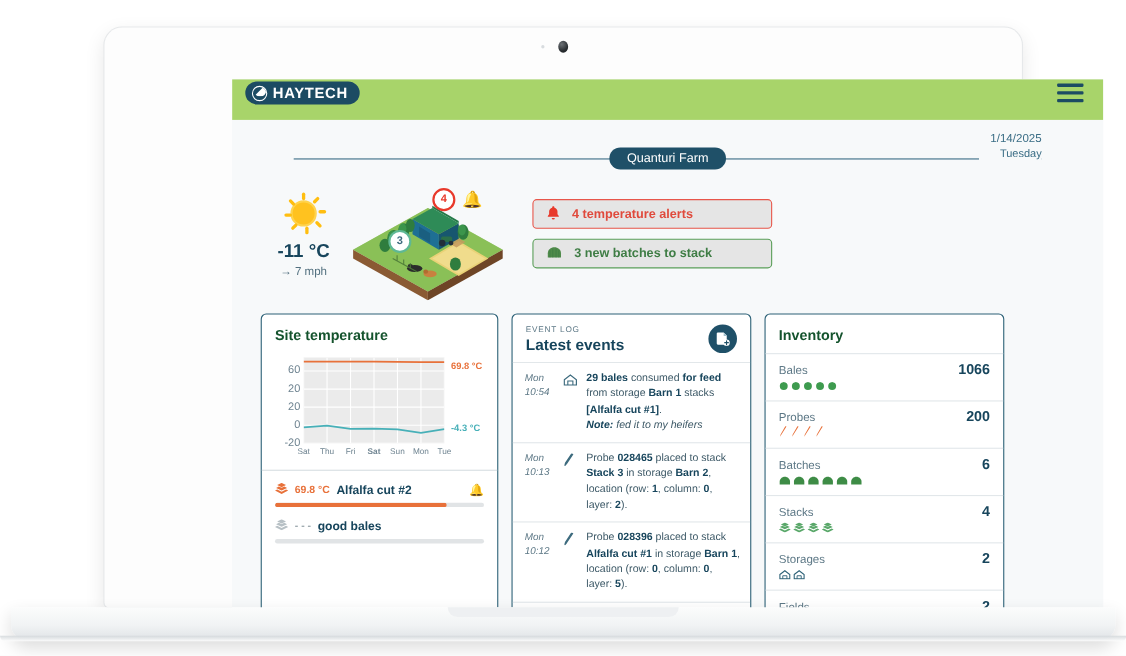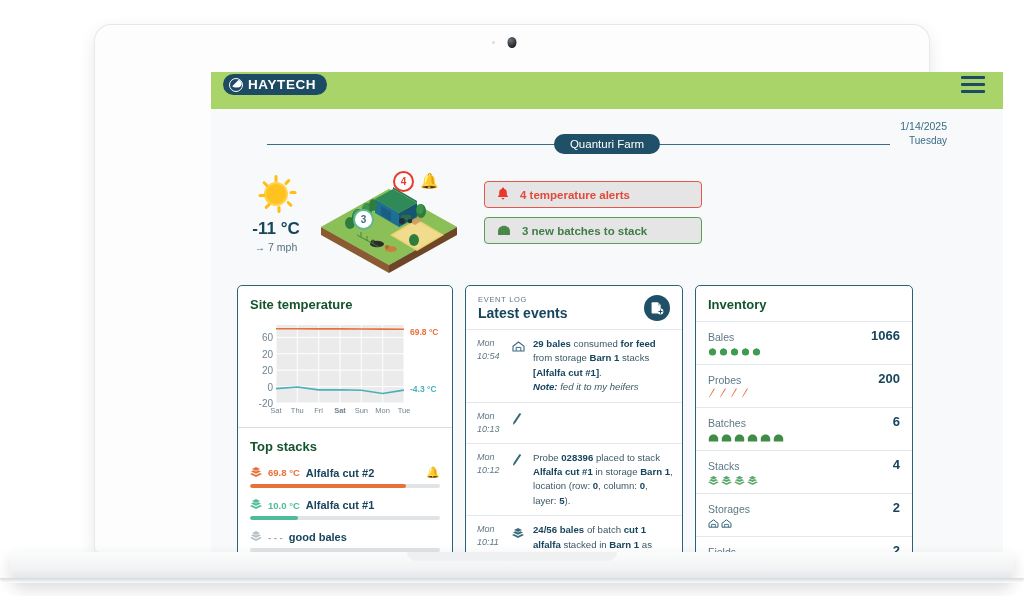--- a/index.html
+++ b/index.html
@@ -381,54 +381,36 @@
                     <div class="xtick" style="position: absolute; top: 85px; left: 154px; margin-top: 0px;">Tue</div>
                   </div>
                 <div class="val-hot">69.8 °C</div>
                 <div class="val-cold">-4.3 °C</div>
               </div>
             </div>
 
             <div class="divider"></div>
 
             <div class="sect">
-              <div class="card-title" style="margin-bottom:12px">Top stacks</div>
               <div id="stack-rows">
                   <div class="stack-row">
                     <div class="stack-head">
          <span><svg width="12" height="10" viewBox="0 0 12 10">
                           <g fill="#e8713a">
     <polygon points="6,0 10,2 6,4 2,2"></polygon>
                             <polygon points="3.5,3.2 6,4.4 8.5,3.2 11,4.6 6,6.8 1,4.6"></polygon>
     <polygon points="2,6 6,8 10,6 12,7 6,10 0,7"></polygon>
                           </g>
                         </svg></span>
          <span class="stack-temp" style="color:#e8713a">69.8 °C</span>
          <span class="stack-name">Alfalfa cut #2</span>
          <span class="stack-bell">🔔</span>
        </div>
        <div class="bar">
          <div class="bar-fill" style="width:82%;background:#e8713a"></div>
-       </div>
-                  </div>
-                  <div class="stack-row">
-                    <div class="stack-head">
-         <span><svg width="12" height="10" viewBox="0 0 12 10">
-                          <g fill="#4fbb9a">
-    <polygon points="6,0 10,2 6,4 2,2"></polygon>
-                            <polygon points="3.5,3.2 6,4.4 8.5,3.2 11,4.6 6,6.8 1,4.6"></polygon>
-    <polygon points="2,6 6,8 10,6 12,7 6,10 0,7"></polygon>
-                          </g>
-                        </svg></span>
-         <span class="stack-temp" style="color:#4fbb9a">10.0 °C</span>
-         <span class="stack-name">Alfalfa cut #1</span>
-
-       </div>
-       <div class="bar">
-         <div class="bar-fill" style="width:25%;background:#4fbb9a"></div>
        </div>
                   </div>
                   <div class="stack-row">
                     <div class="stack-head">
          <span><svg width="12" height="10" viewBox="0 0 12 10">
                           <g fill="#b7c0c5">
     <polygon points="6,0 10,2 6,4 2,2"></polygon>
                             <polygon points="3.5,3.2 6,4.4 8.5,3.2 11,4.6 6,6.8 1,4.6"></polygon>
     <polygon points="2,6 6,8 10,6 12,7 6,10 0,7"></polygon>
                           </g>
@@ -468,20 +450,21 @@
                       <path d="M1 5.2 6.5 1 12 5.2V10H1z" fill="none" stroke="#3d6b7e" stroke-width="1.1"></path>
                       <path d="M4.2 10V6.4h4.6V10" fill="none" stroke="#3d6b7e" stroke-width="1"></path>
                     </svg></div>
        <div class="ev-text"><b>29 bales</b> consumed <b>for feed</b> from storage <b>Barn 1</b> stacks <b>[Alfalfa cut #1]</b>.<br><b><i>Note:</i></b> <i>fed it to my heifers</i></div>
                 </div>
                 <div class="ev-item">
                   <div class="ev-time">Mon<br>10:13</div>
        <div class="ev-icon"><svg width="11" height="12" viewBox="0 0 11 12">
                       <path d="M8.6 1 3 9.4 1.6 11l.5-2L7.6.7z" fill="none" stroke="#3d6b7e" stroke-width="1.1" stroke-linejoin="round"></path>
                     </svg></div>
+       <div class="ev-text">Probe <b>028465</b> placed to stack <b>Stack 3</b> in storage <b>Barn 2</b>, location (row: <b>1</b>, column: <b>0</b>, layer: <b>2</b>).</div>
                 </div>
                 <div class="ev-item">
                   <div class="ev-time">Mon<br>10:12</div>
        <div class="ev-icon"><svg width="11" height="12" viewBox="0 0 11 12">
                       <path d="M8.6 1 3 9.4 1.6 11l.5-2L7.6.7z" fill="none" stroke="#3d6b7e" stroke-width="1.1" stroke-linejoin="round"></path>
                     </svg></div>
        <div class="ev-text">Probe <b>028396</b> placed to stack <b>Alfalfa cut #1</b> in storage <b>Barn 1</b>, location (row: <b>0</b>, column: <b>0</b>, layer: <b>5</b>).</div>
                 </div>
                 <div class="ev-item">
                   <div class="ev-time">Mon<br>10:11</div>

